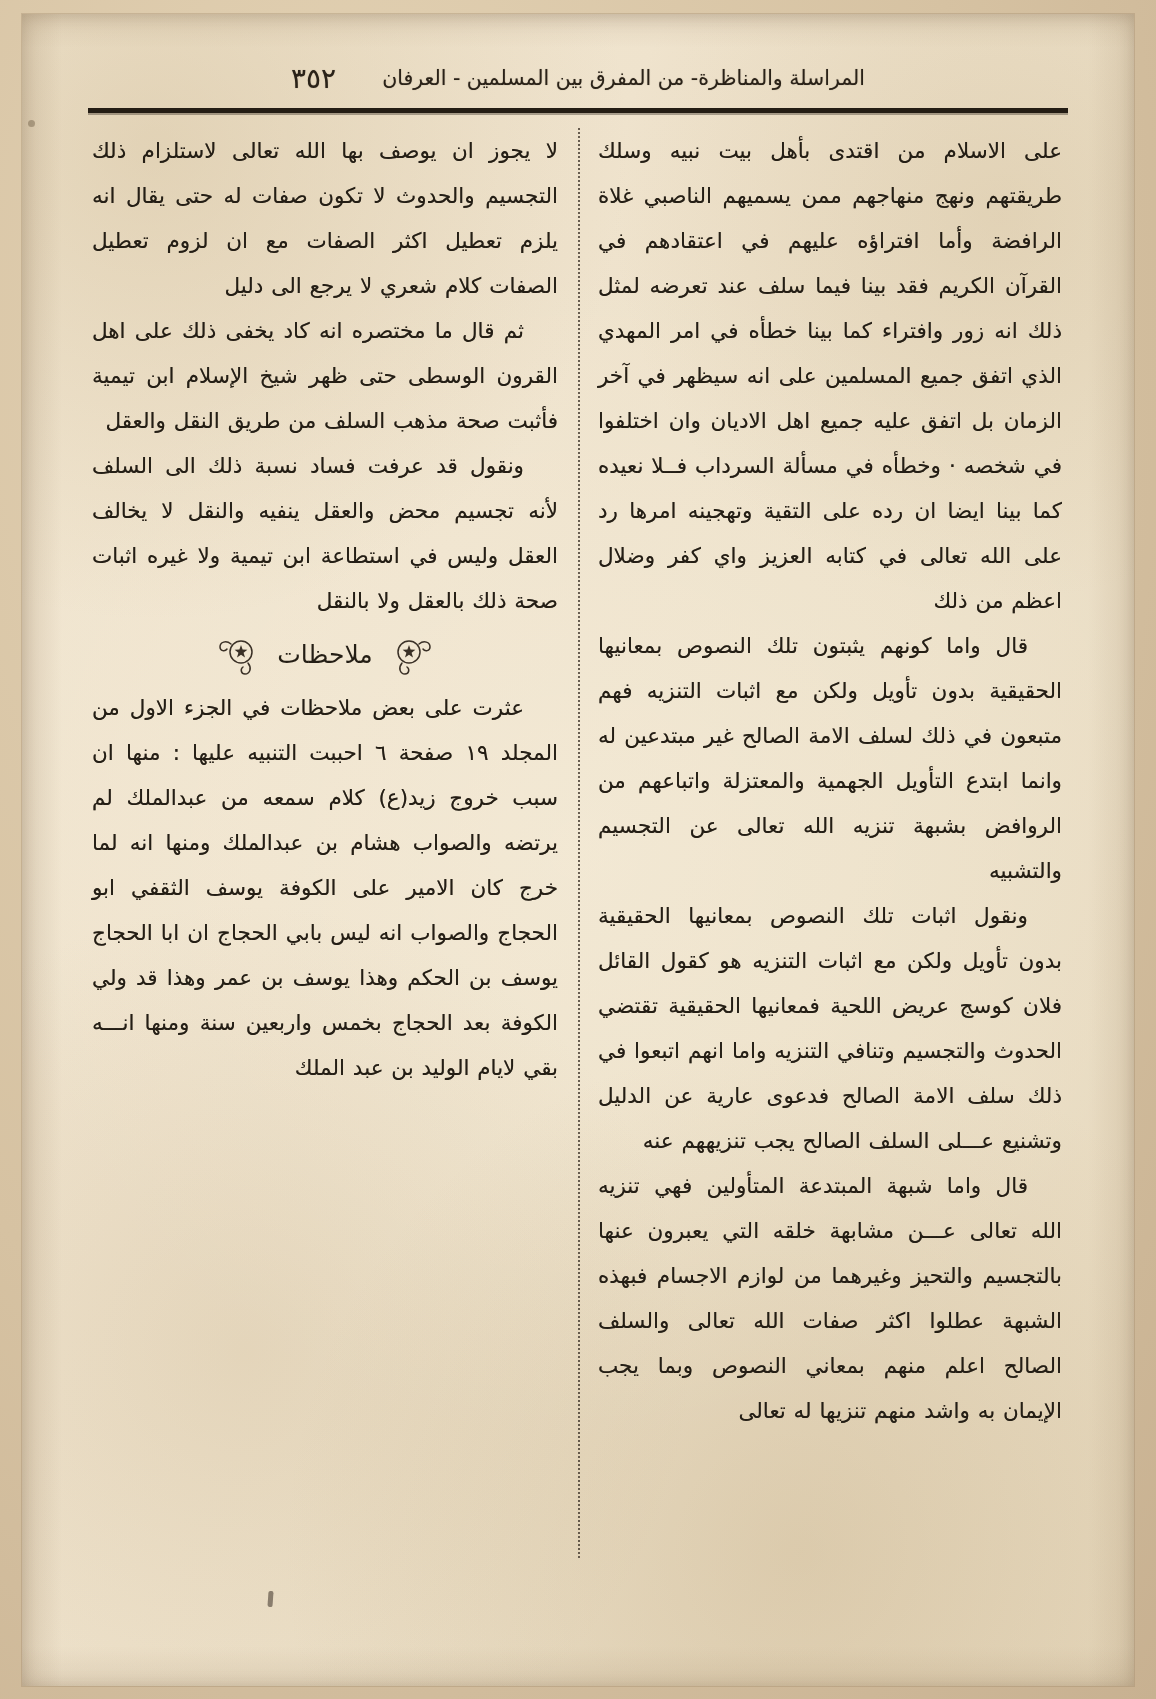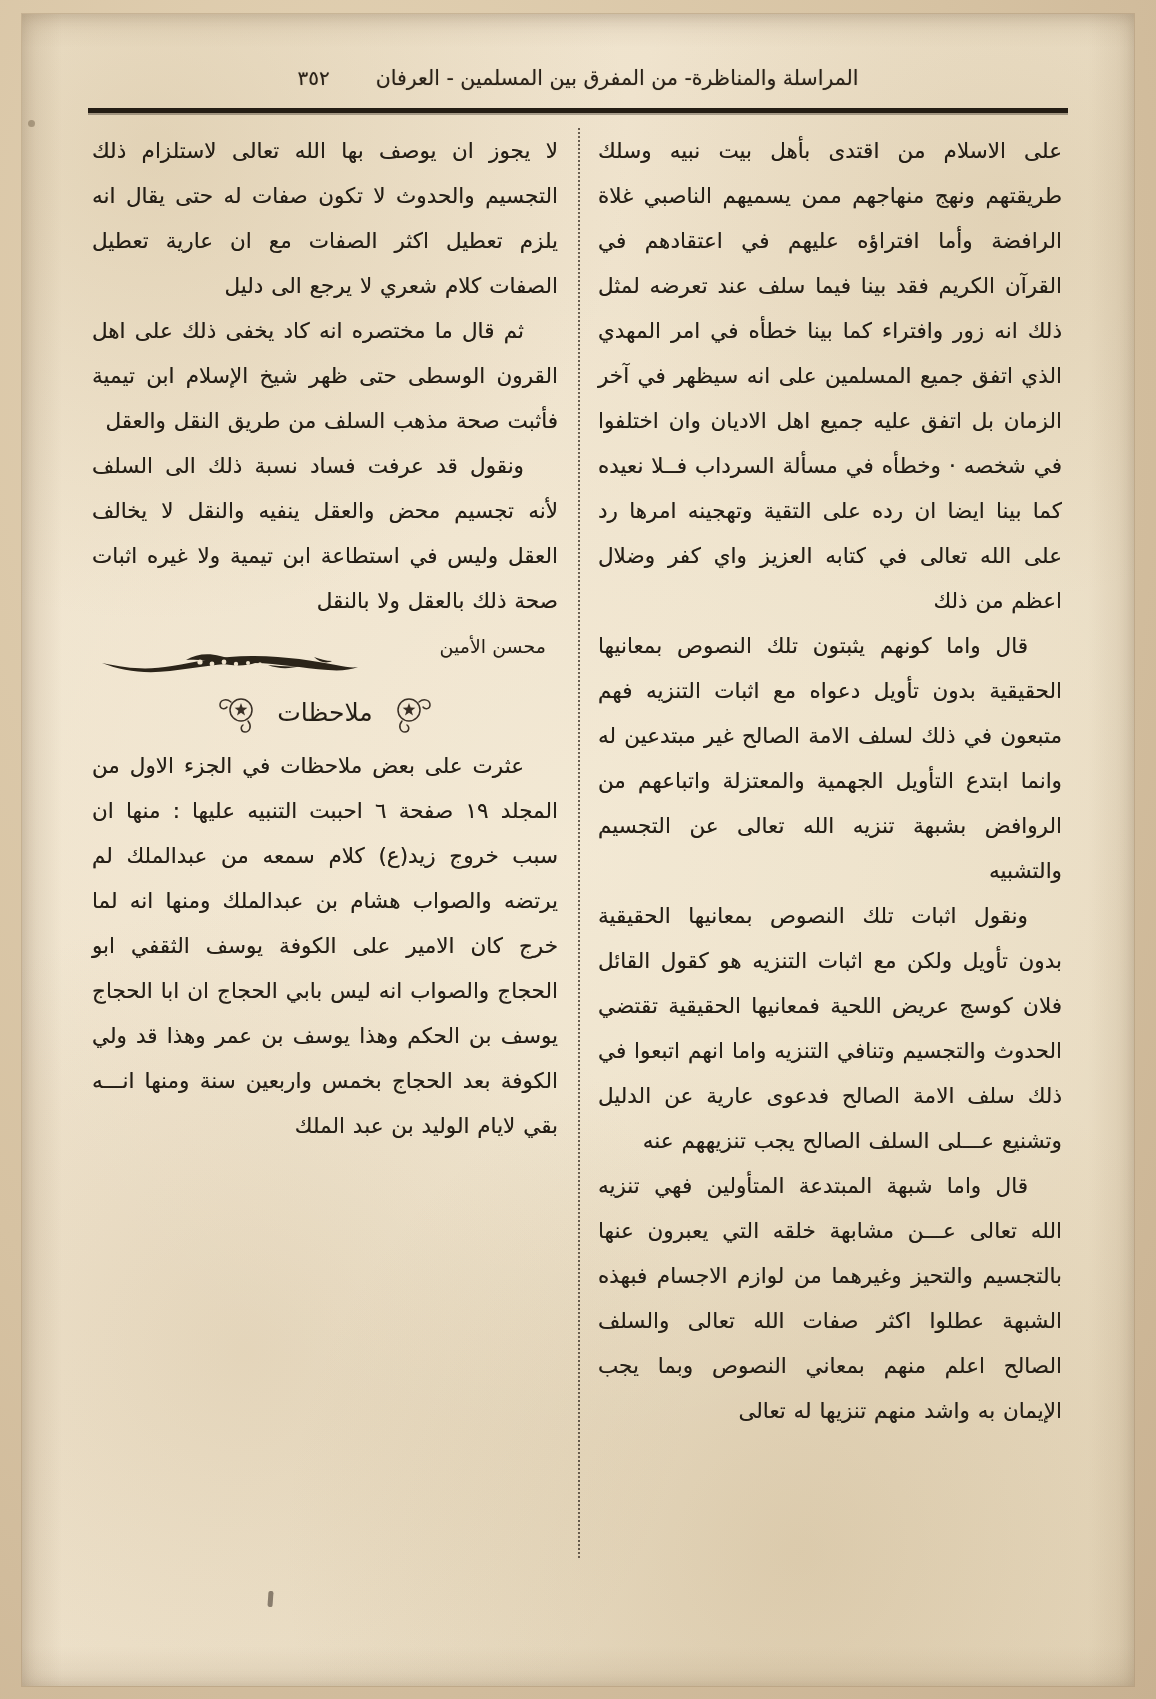--- a/index.html
+++ b/index.html
@@ -82,21 +82,21 @@
   .runhead-title,
   .runhead-page {
     font-family: "DejaVu Sans", "Liberation Sans", sans-serif;
     font-size: 20.5px;
     color: #2a2218;
     letter-spacing: 0px;
     white-space: nowrap;
     text-shadow: 0 0 1px rgba(40,30,18,.40);
   }
   .runhead-page {
-    font-size: 20px;
+    font-size: 28px;
     letter-spacing: 1px;
   }
 
   .headrule {
     position: absolute;
     top: 108px;
     left: 88px;
     right: 88px;
     height: 5px;
     background: #241d14;
@@ -222,49 +222,30 @@
     </div>
 
     <div class="headrule"></div>
 
     <div class="coldiv"></div>
 
     <div class="columns">
 
       <div class="col col-right">
         <p class="par">على الاسلام من اقتدى بأهل بيت نبيه وسلك طريقتهم ونهج منهاجهم ممن يسميهم الناصبي غلاة الرافضة وأما افتراؤه عليهم في اعتقادهم في القرآن الكريم فقد بينا فيما سلف عند تعرضه لمثل ذلك انه زور وافتراء كما بينا خطأه في امر المهدي الذي اتفق جميع المسلمين على انه سيظهر في آخر الزمان بل اتفق عليه جميع اهل الاديان وان اختلفوا في شخصه · وخطأه في مسألة السرداب فــلا نعيده كما بينا ايضا ان رده على التقية وتهجينه امرها رد على الله تعالى في كتابه العزيز واي كفر وضلال اعظم من ذلك</p>
-        <p class="par indent">قال واما كونهم يثبتون تلك النصوص بمعانيها الحقيقية بدون تأويل دعواه مع اثبات التنزيه فهم متبعون في ذلك لسلف الامة الصالح غير مبتدعين له وانما ابتدع التأويل الجهمية والمعتزلة واتباعهم من الروافض بشبهة تنزيه الله تعالى عن التجسيم والتشبيه</p>
+        <p class="par indent">قال واما كونهم يثبتون تلك النصوص بمعانيها الحقيقية بدون تأويل ولكن مع اثبات التنزيه فهم متبعون في ذلك لسلف الامة الصالح غير مبتدعين له وانما ابتدع التأويل الجهمية والمعتزلة واتباعهم من الروافض بشبهة تنزيه الله تعالى عن التجسيم والتشبيه</p>
         <p class="par indent">ونقول اثبات تلك النصوص بمعانيها الحقيقية بدون تأويل ولكن مع اثبات التنزيه هو كقول القائل فلان كوسج عريض اللحية فمعانيها الحقيقية تقتضي الحدوث والتجسيم وتنافي التنزيه واما انهم اتبعوا في ذلك سلف الامة الصالح فدعوى عارية عن الدليل وتشنيع عـــلى السلف الصالح يجب تنزيههم عنه</p>
         <p class="par indent">قال واما شبهة المبتدعة المتأولين فهي تنزيه الله تعالى عـــن مشابهة خلقه التي يعبرون عنها بالتجسيم والتحيز وغيرهما من لوازم الاجسام فبهذه الشبهة عطلوا اكثر صفات الله تعالى والسلف الصالح اعلم منهم بمعاني النصوص وبما يجب الإيمان به واشد منهم تنزيها له تعالى</p>
       </div>
 
       <div class="col col-left">
-        <p class="par">لا يجوز ان يوصف بها الله تعالى لاستلزام ذلك التجسيم والحدوث لا تكون صفات له حتى يقال انه يلزم تعطيل اكثر الصفات مع ان عارية تعطيل الصفات كلام شعري لا يرجع الى دليل</p>
+        <p class="par">لا يجوز ان يوصف بها الله تعالى لاستلزام ذلك التجسيم والحدوث لا تكون صفات له حتى يقال انه يلزم تعطيل اكثر الصفات مع ان لزوم تعطيل الصفات كلام شعري لا يرجع الى دليل</p>
         <p class="par indent">ثم قال ما مختصره انه كاد يخفى ذلك على اهل القرون الوسطى حتى ظهر شيخ الإسلام ابن تيمية فأثبت صحة مذهب السلف من طريق النقل والعقل</p>
         <p class="par indent">ونقول قد عرفت فساد نسبة ذلك الى السلف لأنه تجسيم محض والعقل ينفيه والنقل لا يخالف العقل وليس في استطاعة ابن تيمية ولا غيره اثبات صحة ذلك بالعقل ولا بالنقل</p>
 
-        <div class="sigrow">
-          <span class="sig">محسن الأمين</span>
-          <svg class="leafrule" viewBox="0 0 260 26">
-            <path d="M2 16 C30 22 48 23 72 19 C96 15 120 9 152 9
-                     C186 9 214 14 236 18 C246 20 252 21 258 20
-                     C250 23 240 24 228 23 C200 21 176 16 150 16
-                     C118 16 96 21 70 24 C44 27 22 24 2 16 Z" fill="#2b2419"></path>
-            <path d="M86 13 C96 7 108 6 120 9 C132 12 144 16 158 15
-                     C146 20 132 19 118 16 C106 13 96 12 86 13 Z" fill="#2b2419"></path>
-            <circle cx="100" cy="15" r="2.6" fill="#efe3cd"></circle>
-            <circle cx="112" cy="17" r="2.4" fill="#efe3cd"></circle>
-            <circle cx="124" cy="15" r="2.4" fill="#efe3cd"></circle>
-            <circle cx="136" cy="17" r="2.2" fill="#efe3cd"></circle>
-            <circle cx="148" cy="16" r="2.0" fill="#efe3cd"></circle>
-            <circle cx="160" cy="17" r="1.8" fill="#efe3cd"></circle>
-            <path d="M168 18 C178 19 190 20 200 19 C190 22 178 22 168 18 Z" fill="#2b2419"></path>
-            <path d="M214 10 C220 12 226 14 232 14 C226 17 219 15 214 10 Z" fill="#2b2419"></path>
-          </svg>
-        </div>
 
         <div class="sechead">
           <svg class="flourish" viewBox="0 0 44 46">
             <circle cx="20" cy="21" r="11" fill="none" stroke="#3a3026" stroke-width="1.5"></circle>
             <path d="M20 14 l1.6 4.6 4.8 .2 -3.8 3 1.4 4.7 -4-2.8 -4 2.8 1.4-4.7 -3.8-3 4.8-.2z" fill="#3a3026"></path>
             <path d="M30 13 C35 9 41 11 41 16 C41 20 36 21 34 18" fill="none" stroke="#3a3026" stroke-width="1.5" stroke-linecap="round"></path>
             <path d="M13 32 C9 37 11 43 16 43 C20 43 21 38 18 36" fill="none" stroke="#3a3026" stroke-width="1.5" stroke-linecap="round"></path>
           </svg>
 
           <span class="sechead-text">ملاحظات</span>

